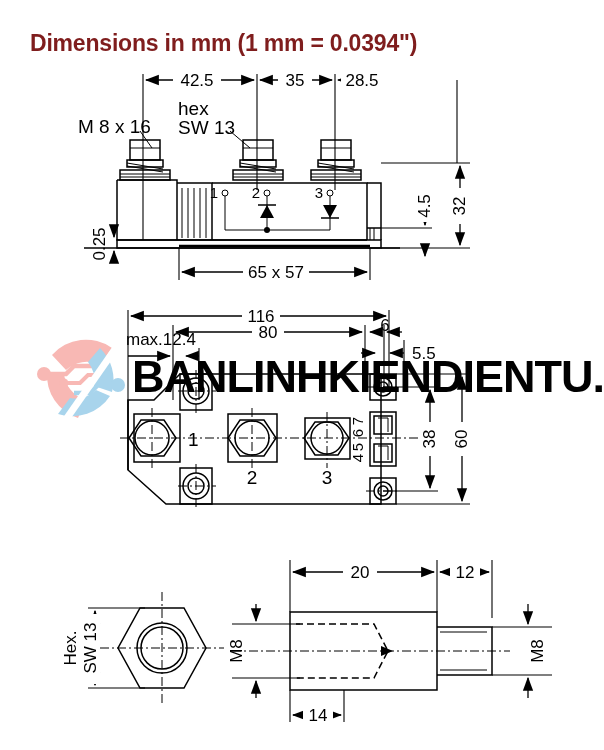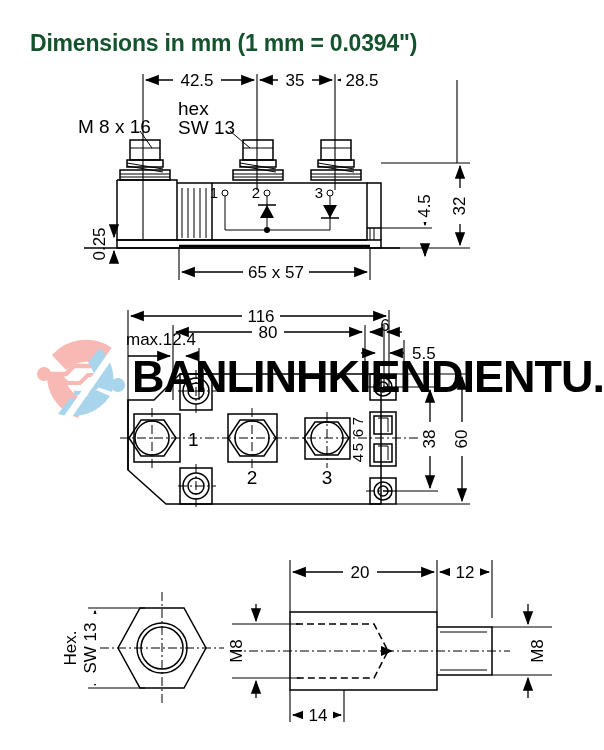--- a/index.html
+++ b/index.html
@@ -8,21 +8,21 @@
     background:#ffffff;
     font-family:"Liberation Sans", sans-serif;
     overflow:hidden;
     position:relative;
   }
   #page-title{
     position:absolute;
     left:30px; top:30px;
     font-size:23px;
     font-weight:bold;
-    color:#14532d;
+    color:#7f1d1d;
     letter-spacing:-0.2px;
     white-space:nowrap;
   }
   #drawing-canvas{
     position:absolute;
     left:0; top:0;
     width:604px; height:750px;
   }
   .wm-logo{ opacity:1; }
   text{ font-family:"Liberation Sans", sans-serif; fill:#000; }

